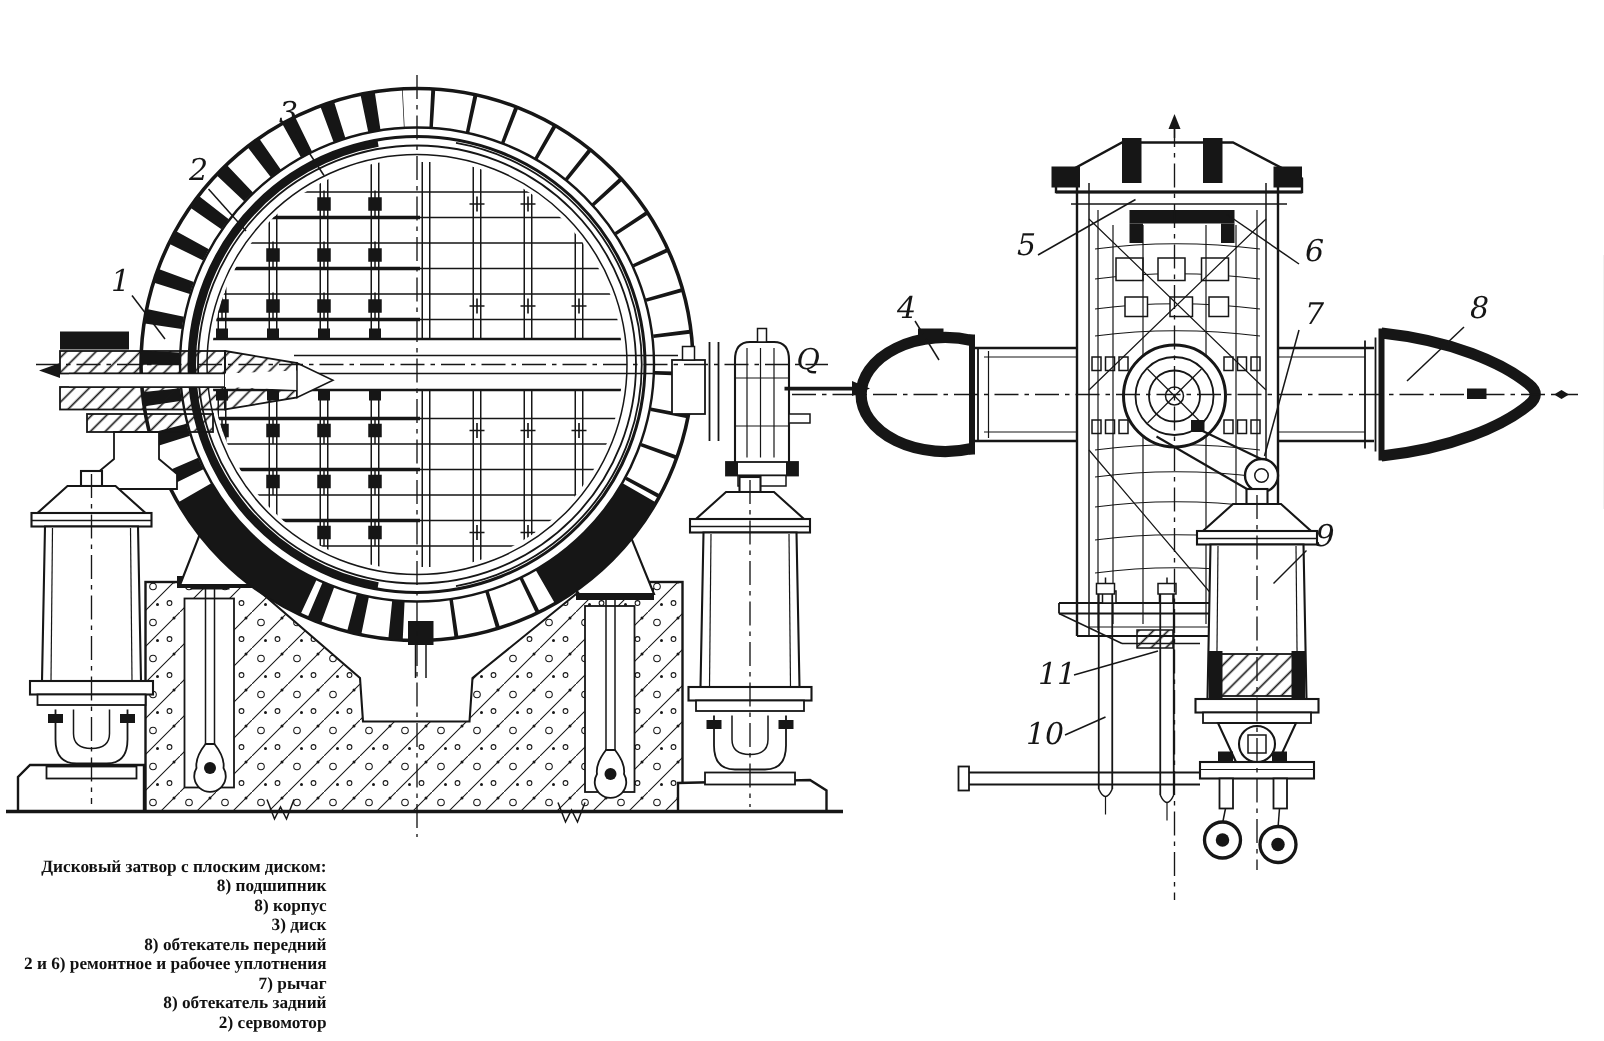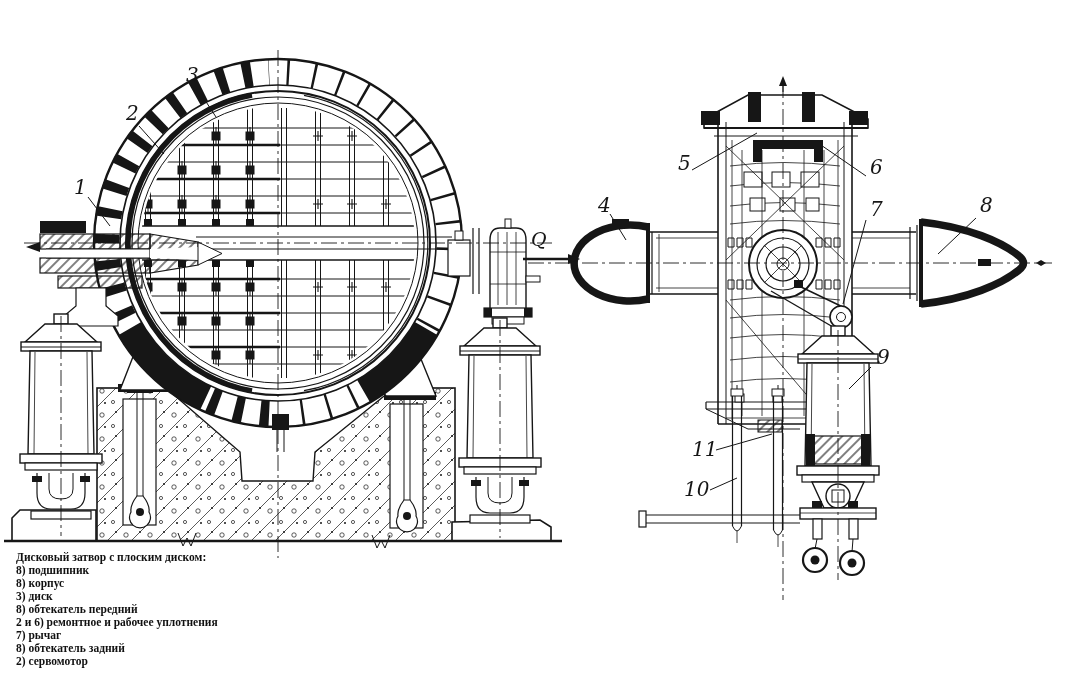--- a/index.html
+++ b/index.html
@@ -413,21 +413,21 @@
     <text class="co" x="678" y="170">5</text>
     <text class="co" x="870" y="174">6</text>
     <text class="co" x="870" y="216">7</text>
     <text class="co" x="980" y="212">8</text>
     <text class="co" x="877" y="364">9</text>
     <text class="co" x="684" y="496">10</text>
     <text class="co" x="692" y="456">11</text>
   </g>
 </svg>
 
-<div class="legend" style="left:16px; top:551px;">
+<div class="legend" style="left:16px; top:572px;text-align:right;">
   <div class="ttl">Дисковый затвор с плоским диском:</div>
   <div>8) подшипник</div>
   <div>8) корпус</div>
   <div>3) диск</div>
   <div>8) обтекатель передний</div>
   <div>2 и 6) ремонтное и рабочее уплотнения</div>
   <div>7) рычаг</div>
   <div>8) обтекатель задний</div>
   <div>2) сервомотор</div>
 </div>

